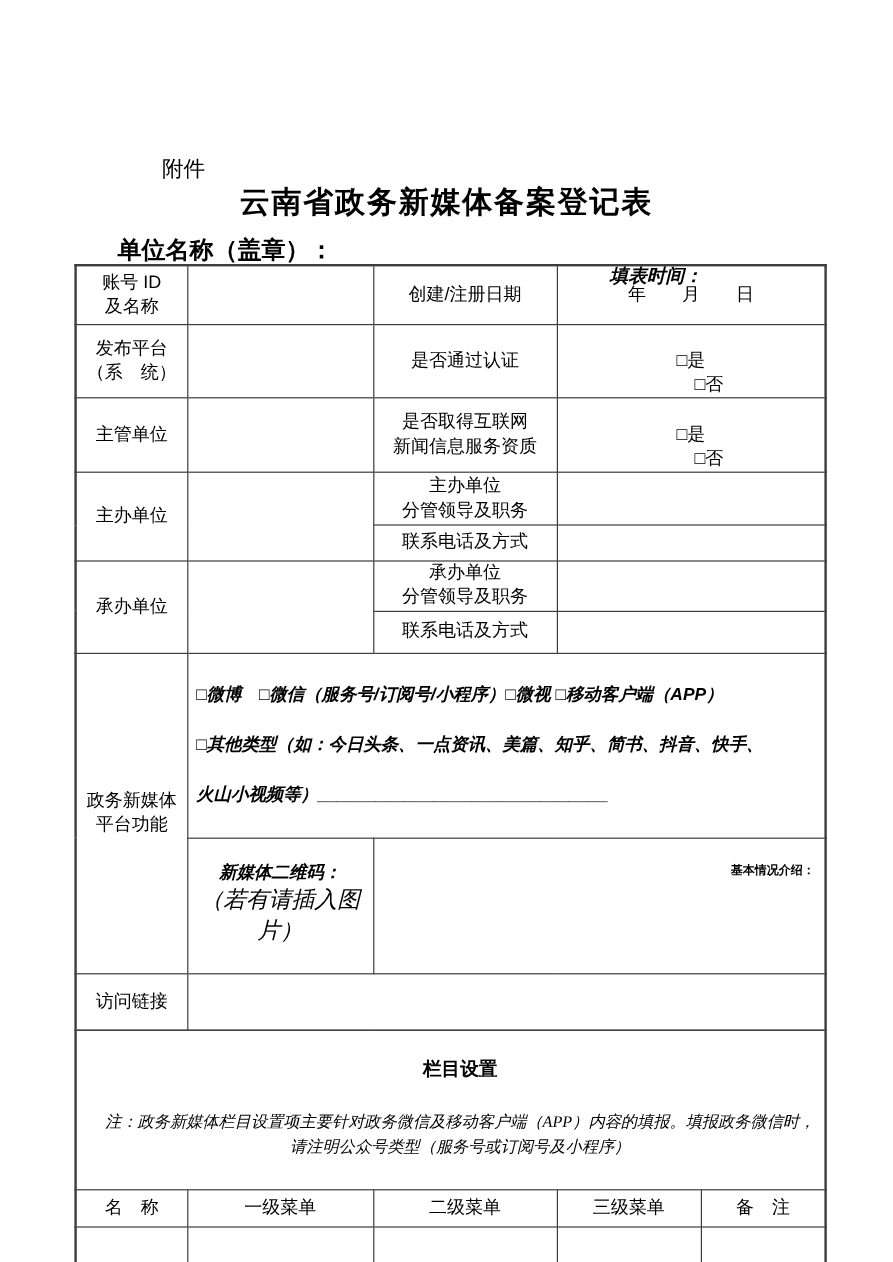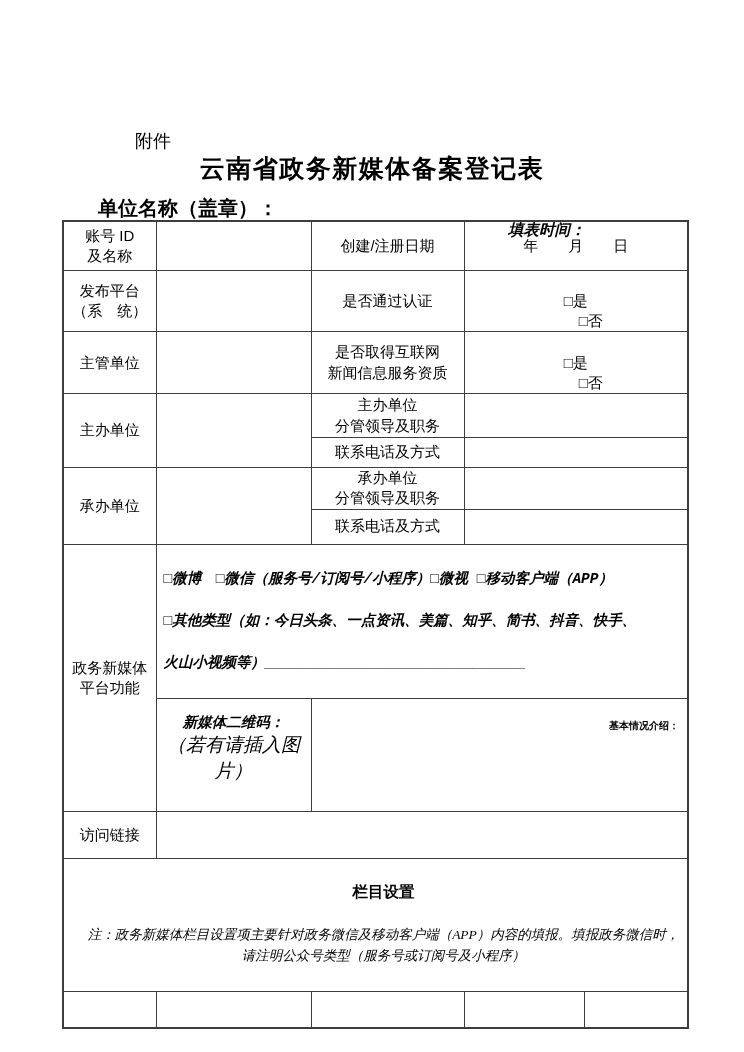--- a/index.html
+++ b/index.html
@@ -70,33 +70,33 @@
     line-height: 1.35;
     font-family: "Liberation Sans", sans-serif;
     overflow: hidden;
   }
   .chkline {
     text-align: left;
     padding: 3px 6px 3px 7px;
     font-size: 14.5px;
     font-weight: bold;
     font-style: italic;
-    font-family: Liberation Mono, monospace;
+    font-family: Liberation Sans, sans-serif;
     line-height: 1.45;
   }
   .qr-cell {
     font-family: "Liberation Serif", serif;
     font-style: italic;
     font-size: 14px;
     padding: 0;
   }
   .qr-inner {
     display: flex;
     flex-direction: column;
-    justify-content: flex-end;
+    justify-content: center;
     align-items: center;
     height: 75px;
     padding: 7px 2px 9px 2px;
     box-sizing: border-box;
   }
   .qr-top { font-weight: bold; font-size: 14.5px; }
   .qr-bottom { font-size: 19px; }
   .intro-cell {
     vertical-align: top;
     text-align: right;
@@ -228,20 +228,27 @@
           <col style="width:120px">
           <col style="width:104px">
         </colgroup>
       <tbody>
           <tr style="height:58px">
         <td colspan="5" class="sec-cell">
           <div class="sec-title">栏目设置</div>
           <div class="sec-note">注：政务新媒体栏目设置项主要针对政务微信及移动客户端（APP）内容的填报。填报政务微信时，请注明公众号类型（服务号或订阅号及小程序）</div>
         </td>
       </tr>
+      <tr style="height:31px">
+        <td>名　称</td>
+        <td>一级菜单</td>
+        <td>二级菜单</td>
+        <td>三级菜单</td>
+        <td>备　注</td>
+      </tr>
       <tr style="height:37px">
         <td></td>
         <td></td>
         <td></td>
         <td></td>
         <td></td>
       </tr>
 
     </tbody>
       </table>

